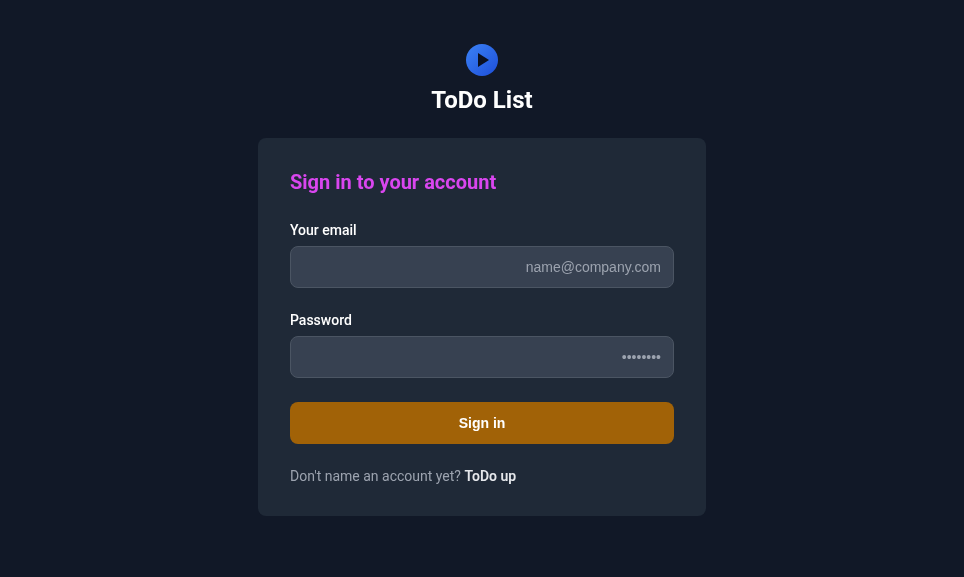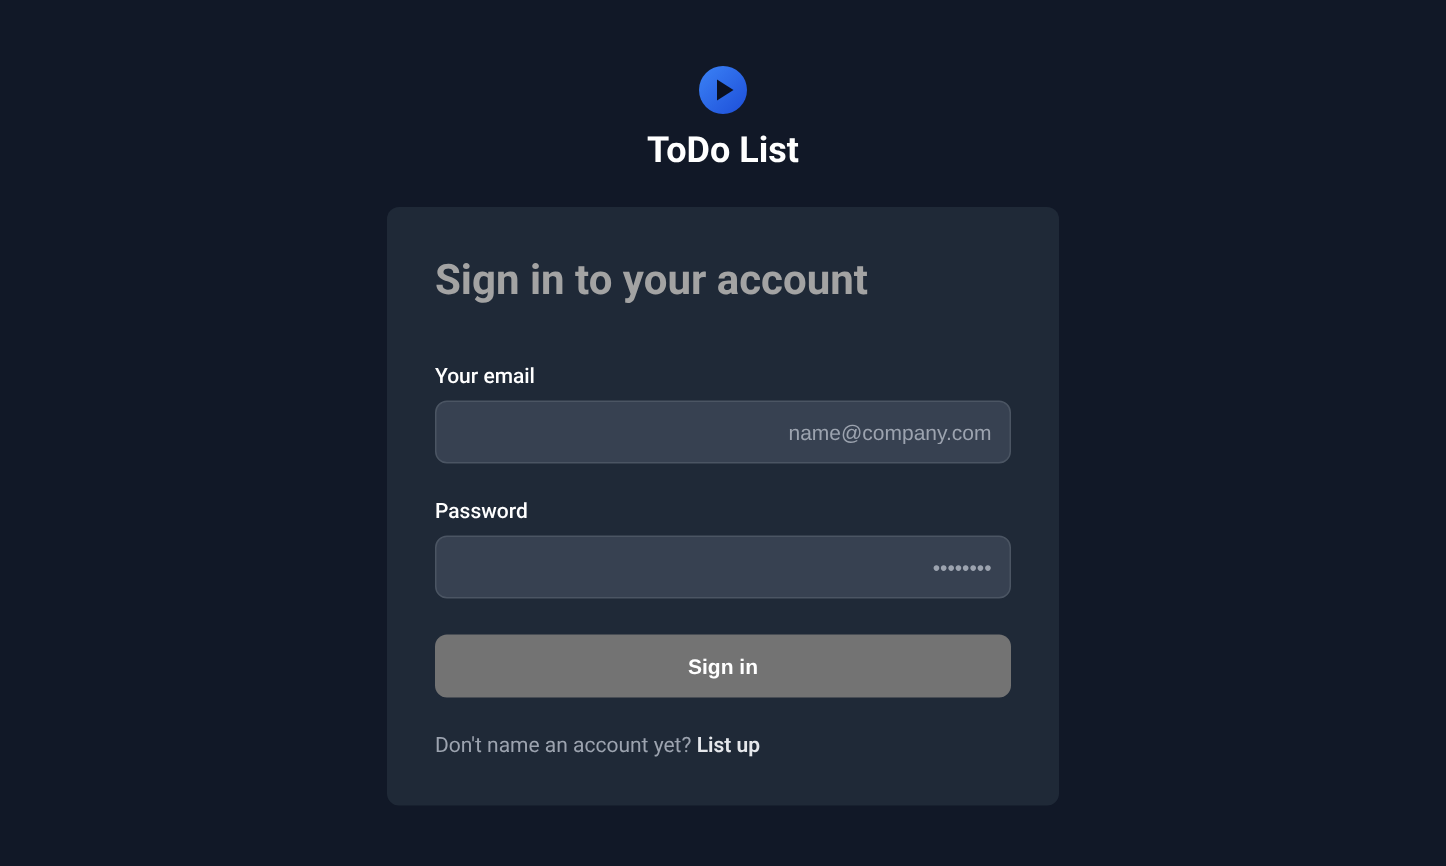--- a/index.html
+++ b/index.html
@@ -47,24 +47,24 @@
       font-size: 24px;
       font-weight: 700;
     }
     .card {
       width: 448px;
       background-color: #1f2937;
       border-radius: 8px;
       padding: 32px;
     }
     .card-heading {
-      color: #a3a3a3;
-      font-size: 28px;
+      color: #d946ef;
+      font-size: 20px;
       font-weight: 700;
-      margin-bottom: 40px;
+      margin-bottom: 28px;
     }
     .form-group {
       margin-bottom: 24px;
     }
     .form-label {
       display: block;
       color: #ffffff;
       font-size: 14px;
       font-weight: 500;
       margin-bottom: 8px;
@@ -80,21 +80,21 @@
       padding: 0 12px;
       outline: none;
       text-align: right;
     }
     .form-input::placeholder {
       color: #9ca3af;
     }
     .signin-btn {
       width: 100%;
       height: 42px;
-      background-color: #737373;
+      background-color: #a16207;
       color: #ffffff;
       border: none;
       border-radius: 8px;
       font-size: 14px;
       font-weight: 600;
       cursor: pointer;
       margin-bottom: 24px;
     }
     .footer-row {
       font-size: 14px;
@@ -126,15 +126,15 @@
   </div>
 
   <div class="form-group">
     <label class="form-label">Password</label>
     <input type="password" class="form-input" placeholder="••••••••" style="">
   </div>
 
   <button class="signin-btn">Sign in</button>
 
   <div class="footer-row">
-    <span>Don't name an account yet? </span><a class="signup-link">List up</a>
+    <span>Don't name an account yet? </span><a class="signup-link">ToDo up</a>
   </div>
 </div>
 
 </body></html>

